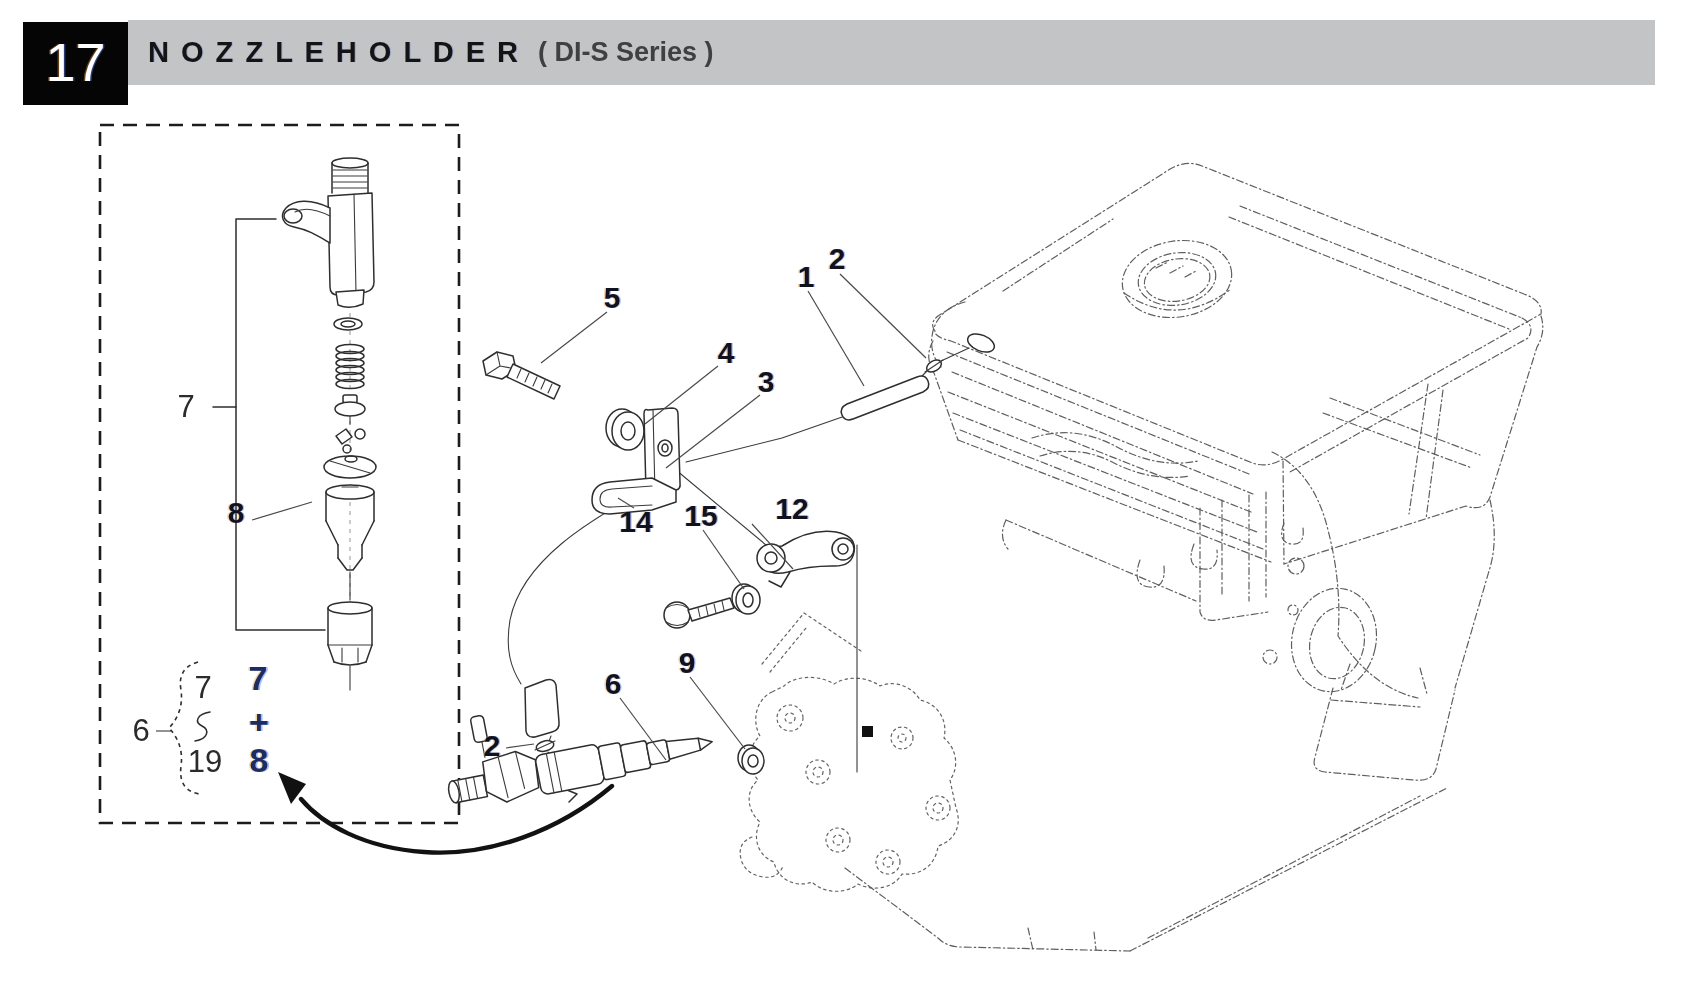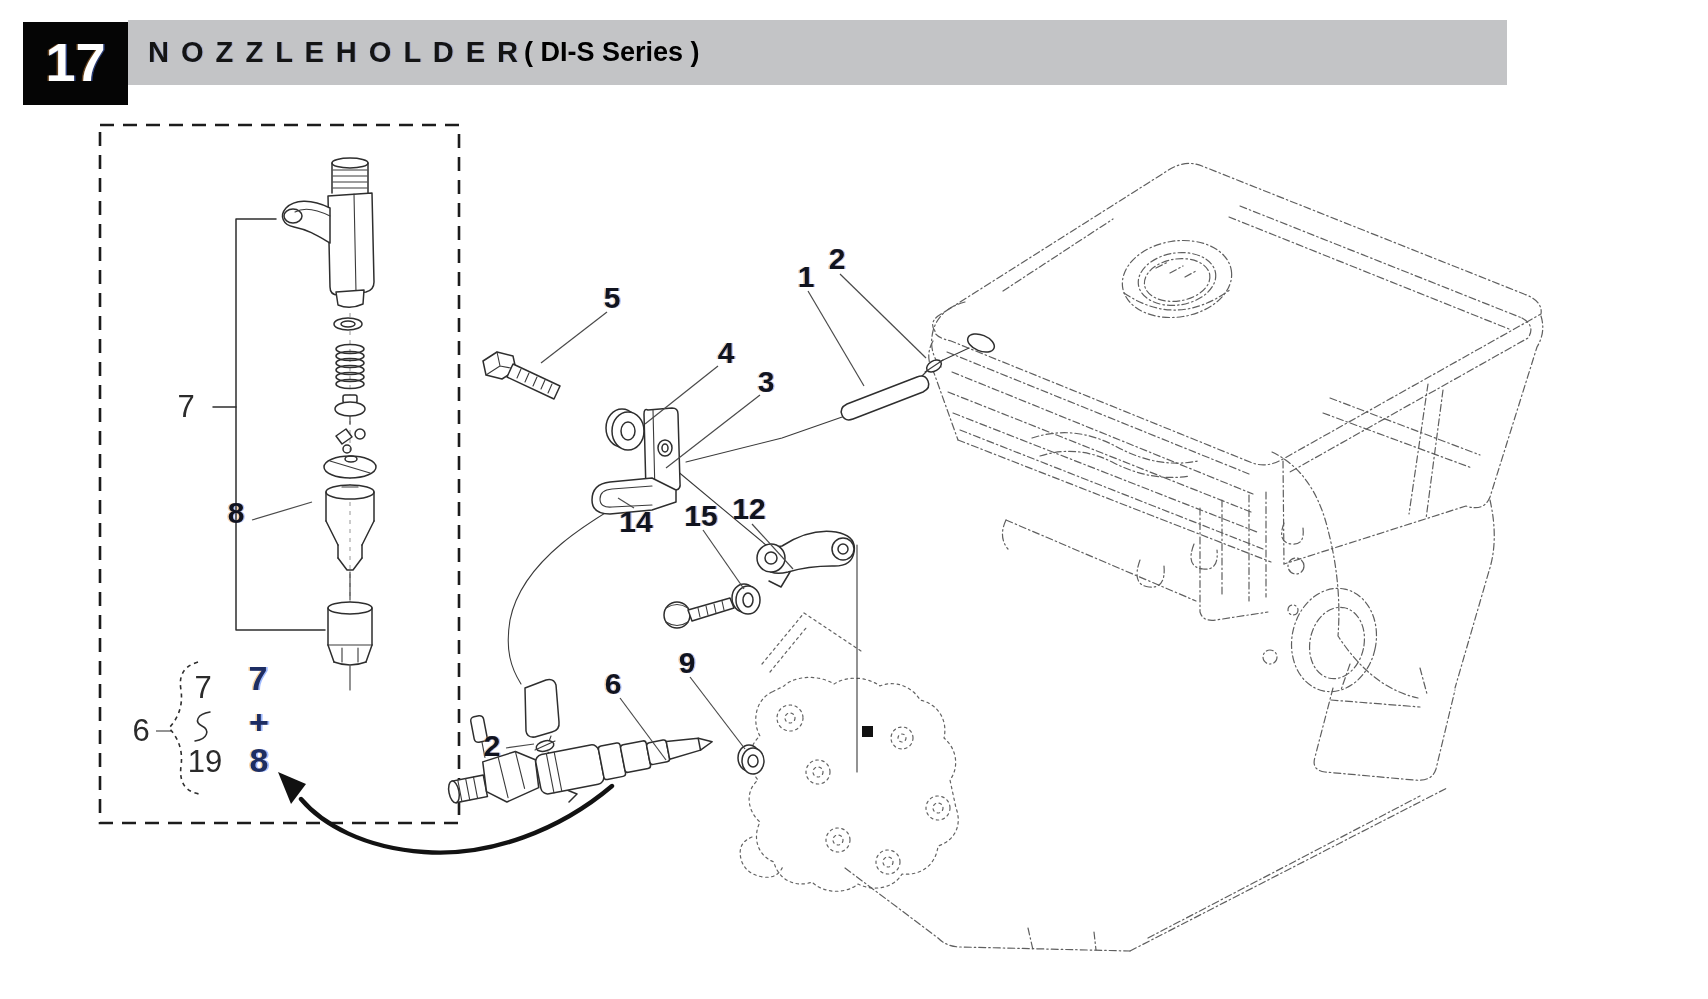--- a/index.html
+++ b/index.html
@@ -1,26 +1,26 @@
 <!DOCTYPE html>
 <html><head>
 <meta charset="utf-8">
 <style>
   html,body{margin:0;padding:0;background:#ffffff;}
   #page{position:relative;width:1708px;height:999px;background:#fff;overflow:hidden;
         font-family:"Liberation Sans",sans-serif;}
   
   #section-box{position:absolute;left:23px;top:22px;width:105px;height:83px;background:#050505;
-               color:#fff;font-weight:700;font-size:54px;text-align:center;line-height:80px;
+               color:#fff;font-weight:400;font-size:54px;text-align:center;line-height:80px;
                text-shadow:1.5px 0 0 rgba(90,130,255,.45),-1.5px 0 0 rgba(235,150,60,.4);}
-  #title-bar{position:absolute;left:128px;top:20px;width:1379px;height:65px;background:#c3c4c6;
+  #title-bar{position:absolute;left:128px;top:20px;width:1527px;height:65px;background:#c3c4c6;
              display:flex;align-items:center;}
   #title-bar .t-main{font-weight:700;font-size:29px;color:#141414;letter-spacing:2px;margin-left:20px;
              text-shadow:1px 0 0 rgba(70,110,230,.3);}
-  #title-bar .t-sub{font-weight:700;font-size:27px;color:#000000;margin-left:4px;}
+  #title-bar .t-sub{font-weight:700;font-size:27px;color:#404040;margin-left:18px;}
   
   #caption{position:absolute;left:790px;top:949px;width:420px;text-align:center;
            font-weight:700;font-size:28px;color:#2a3560;
            text-shadow:1.2px 0 0 rgba(180,40,40,.35),-1.2px 0 0 rgba(40,80,220,.35);}
   
   #diagram{position:absolute;left:0;top:0;width:1708px;height:999px;}
   
   #callout-layer{position:absolute;left:0;top:0;width:1708px;height:999px;pointer-events:none;}
   .callout{position:absolute;transform:translate(-50%,-50%);
            font:700 30px "Liberation Sans",sans-serif;color:#10131f;
@@ -347,21 +347,21 @@
   </div>
 
   <div id="callout-layer">
       <div class="callout" style="left: 612px; top: 298px;">5</div>
       <div class="callout" style="left: 726px; top: 353px;">4</div>
       <div class="callout" style="left: 766px; top: 382px;">3</div>
       <div class="callout" style="left: 806px; top: 277px;">1</div>
       <div class="callout" style="left: 837px; top: 259px;">2</div>
       <div class="callout" style="left: 636px; top: 522px;">14</div>
       <div class="callout" style="left: 701px; top: 516px;">15</div>
-      <div class="callout" style="left: 749px; top: 509px;">12</div>
+      <div class="callout" style="left: 792px; top: 509px;">12</div>
       <div class="callout" style="left: 687px; top: 663px;">9</div>
       <div class="callout" style="left: 613px; top: 684px;">6</div>
       <div class="callout" style="left: 492px; top: 746px;">2</div>
       <div class="callout plain" style="left: 186px; top: 407px;">7</div>
       <div class="callout" style="left: 236px; top: 513px;">8</div>
       <div class="callout plain" style="left: 141px; top: 731px;">6</div>
       <div class="callout plain" style="left: 203px; top: 688px;">7</div>
       <div class="callout plain" style="left: 205px; top: 762px;">19</div>
       <div class="callout boldblue" style="left: 258px; top: 678px;">7</div>
       <div class="callout boldblue" style="left: 259px; top: 722px;">+</div>

